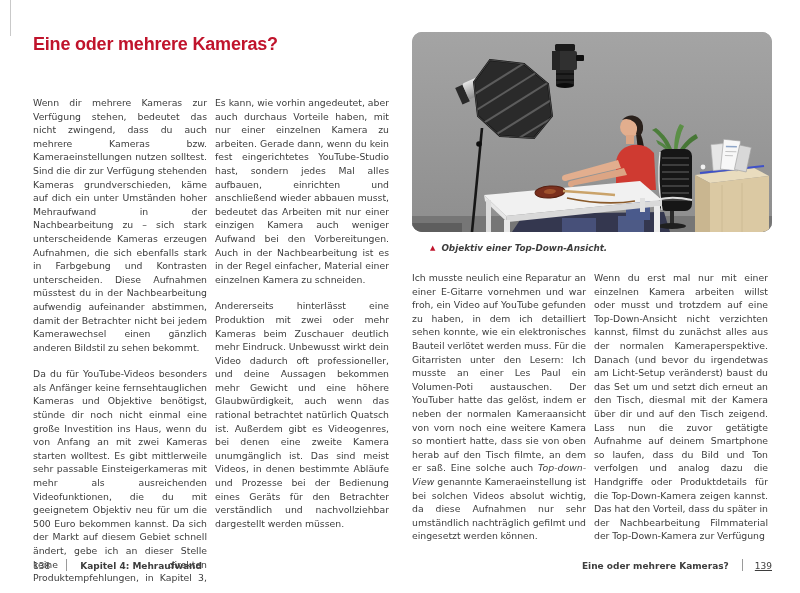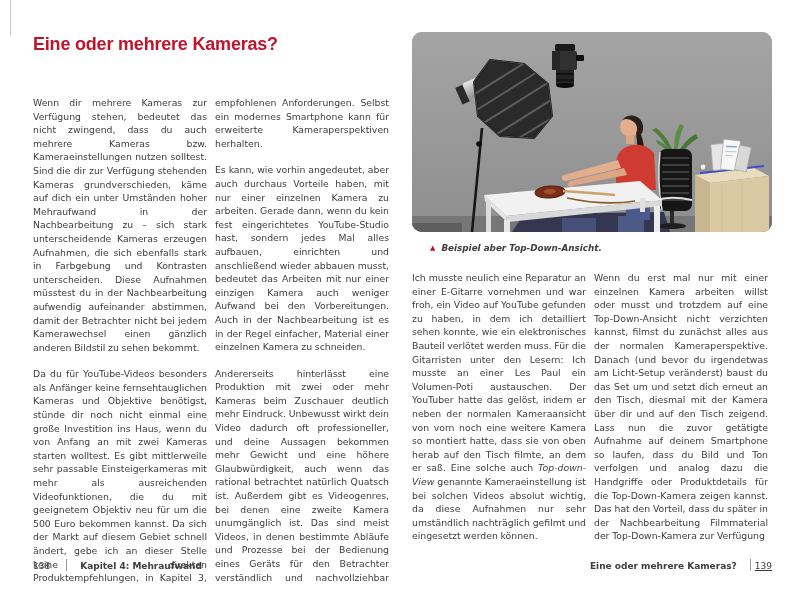--- a/index.html
+++ b/index.html
@@ -36,37 +36,36 @@
   
   .footer{position:absolute;top:559px;width:100%;display:flex;align-items:flex-end;
        font-size:9px;color:#3d3d3d;}
   .footer .vdiv{width:1px;height:12px;background:#9a9a9a;}
   .footer .pagenum{font-weight:400;}
   .footer .flabel{font-weight:700;}
   #left-page .footer .pagenum{margin-right:16px;}
   #left-page .footer .flabel{margin-left:13px;}
   #right-page .footer{justify-content:flex-end;}
   #right-page .footer .flabel{margin-right:13px;}
-  #right-page .footer .pagenum{margin-left:4px;text-decoration:underline;}
+  #right-page .footer .pagenum{margin-left:12px;text-decoration:underline;}
 </style>
 </head>
 <body>
 
 <div class="edge-line"></div>
 
 <div class="page" id="left-page">
   <h1 class="headline">Eine oder mehrere Kameras?</h1>
 
   <div class="cols">
     <div class="col">
       <p>Wenn dir mehrere Kameras zur Verfügung stehen, bedeutet das nicht zwingend, dass du auch mehrere Kameras bzw. Kameraeinstellungen nutzen solltest. Sind die dir zur Verfügung stehenden Kameras grundverschieden, käme auf dich ein unter Umständen hoher Mehraufwand in der Nachbearbeitung zu – sich stark unterscheidende Kameras erzeugen Aufnahmen, die sich ebenfalls stark in Farbgebung und Kontrasten unterscheiden. Diese Aufnahmen müsstest du in der Nachbearbeitung aufwendig aufeinander abstimmen, damit der Betrachter nicht bei jedem Kamerawechsel einen gänzlich anderen Bildstil zu sehen bekommt.</p>
       <p>Da du für YouTube-Videos besonders als Anfänger keine fernsehtauglichen Kameras und Objektive benötigst, stünde dir noch nicht einmal eine große Investition ins Haus, wenn du von Anfang an mit zwei Kameras starten wolltest. Es gibt mittlerweile sehr passable Einsteigerkameras mit mehr als ausreichenden Videofunktionen, die du mit geeignetem Objektiv neu für um die 500 Euro bekommen kannst. Da sich der Markt auf diesem Gebiet schnell ändert, gebe ich an dieser Stelle keine direkten Produktempfehlungen, in Kapitel 3, „Das YouTube-Studio“, unter „Kameras und Objektive“ findest du aber eine Auflistung an</p>
     </div>
     <div class="col">
-      <p>empfohlenen Anforderungen. Selbst ein modernes Smartphone kann für erweiterte Kameraperspektiven herhalten.</p>
       <p>Es kann, wie vorhin angedeutet, aber auch durchaus Vorteile haben, mit nur einer einzelnen Kamera zu arbeiten. Gerade dann, wenn du kein fest eingerichtetes YouTube-Studio hast, sondern jedes Mal alles aufbauen, einrichten und anschließend wieder abbauen musst, bedeutet das Arbeiten mit nur einer einzigen Kamera auch weniger Aufwand bei den Vorbereitungen. Auch in der Nachbearbeitung ist es in der Regel einfacher, Material einer einzelnen Kamera zu schneiden.</p>
       <p>Andererseits hinterlässt eine Produktion mit zwei oder mehr Kameras beim Zuschauer deutlich mehr Eindruck. Unbewusst wirkt dein Video dadurch oft professioneller, und deine Aussagen bekommen mehr Gewicht und eine höhere Glaubwürdigkeit, auch wenn das rational betrachtet natürlich Quatsch ist. Außerdem gibt es Videogenres, bei denen eine zweite Kamera unumgänglich ist. Das sind meist Videos, in denen bestimmte Abläufe und Prozesse bei der Bedienung eines Geräts für den Betrachter verständlich und nachvollziehbar dargestellt werden müssen.</p>
     </div>
   </div>
 
   <div class="footer">
     <span class="pagenum">138</span>
     <span class="vdiv"></span>
     <span class="flabel">Kapitel 4: Mehraufwand</span>
   </div>
@@ -198,21 +197,21 @@
         <rect x="144" y="38" width="18" height="15" fill="#222222"></rect>
         <line x1="144" y1="42" x2="162" y2="42" stroke="#0f0f0f" stroke-width="1.6"></line>
         <line x1="144" y1="48" x2="162" y2="48" stroke="#0f0f0f" stroke-width="1.6"></line>
         <ellipse cx="153" cy="53.5" rx="9" ry="2.4" fill="#0c0c0c"></ellipse>
       </g>
     </svg>
   </div>
 
   <div class="caption">
     <span class="tri">▲</span>
-    <span>Beispiel aber Top-Down-Ansicht.</span>
+    <span>Objektiv einer Top-Down-Ansicht.</span>
   </div>
 
   <div class="cols">
     <div class="col">
       <p><span>Ich musste neulich eine Reparatur an einer E-Gitarre vornehmen und war froh, ein Video auf YouTube gefunden zu haben, in dem ich detailliert sehen konnte, wie ein elektronisches Bauteil verlötet werden muss. Für die Gitarristen unter den Lesern: Ich musste an einer Les Paul ein Volumen-Poti austauschen. Der YouTuber hatte das gelöst, indem er neben der normalen Kameraansicht von vorn noch eine weitere Kamera so montiert hatte, dass sie von oben herab auf den Tisch filmte, an dem er saß. Eine solche auch </span><span class="em">Top-down-View</span><span> genannte Kameraeinstellung ist bei solchen Videos absolut wichtig, da diese Aufnahmen nur sehr umständlich nachträglich gefilmt und eingesetzt werden können.</span></p>
     </div>
     <div class="col">
       <p>Wenn du erst mal nur mit einer einzelnen Kamera arbeiten willst oder musst und trotzdem auf eine Top-Down-Ansicht nicht verzichten kannst, filmst du zunächst alles aus der normalen Kameraperspektive. Danach (und bevor du irgendetwas am Licht-Setup veränderst) baust du das Set um und setzt dich erneut an den Tisch, diesmal mit der Kamera über dir und auf den Tisch zeigend. Lass nun die zuvor getätigte Aufnahme auf deinem Smartphone so laufen, dass du Bild und Ton verfolgen und analog dazu die Handgriffe oder Produktdetails für die Top-Down-Kamera zeigen kannst. Das hat den Vorteil, dass du später in der Nachbearbeitung Filmmaterial der Top-Down-Kamera zur Verfügung</p>
     </div>
   </div>

